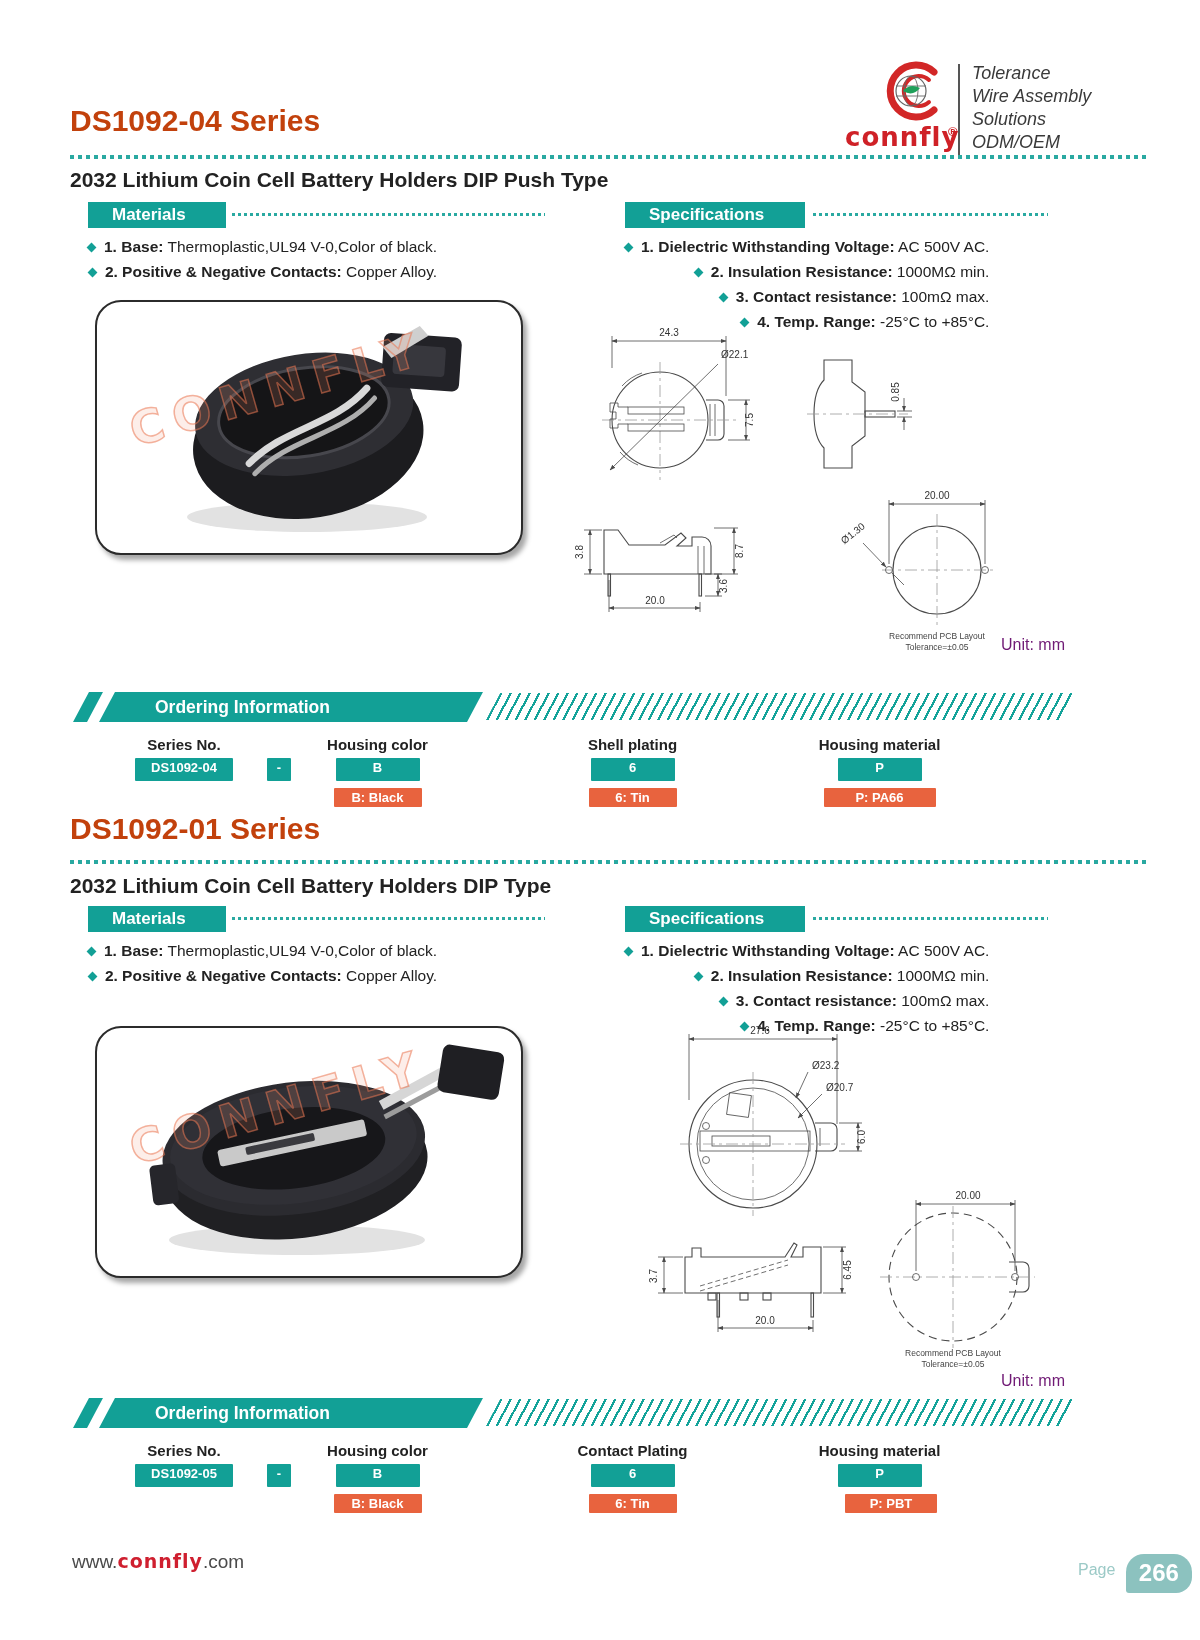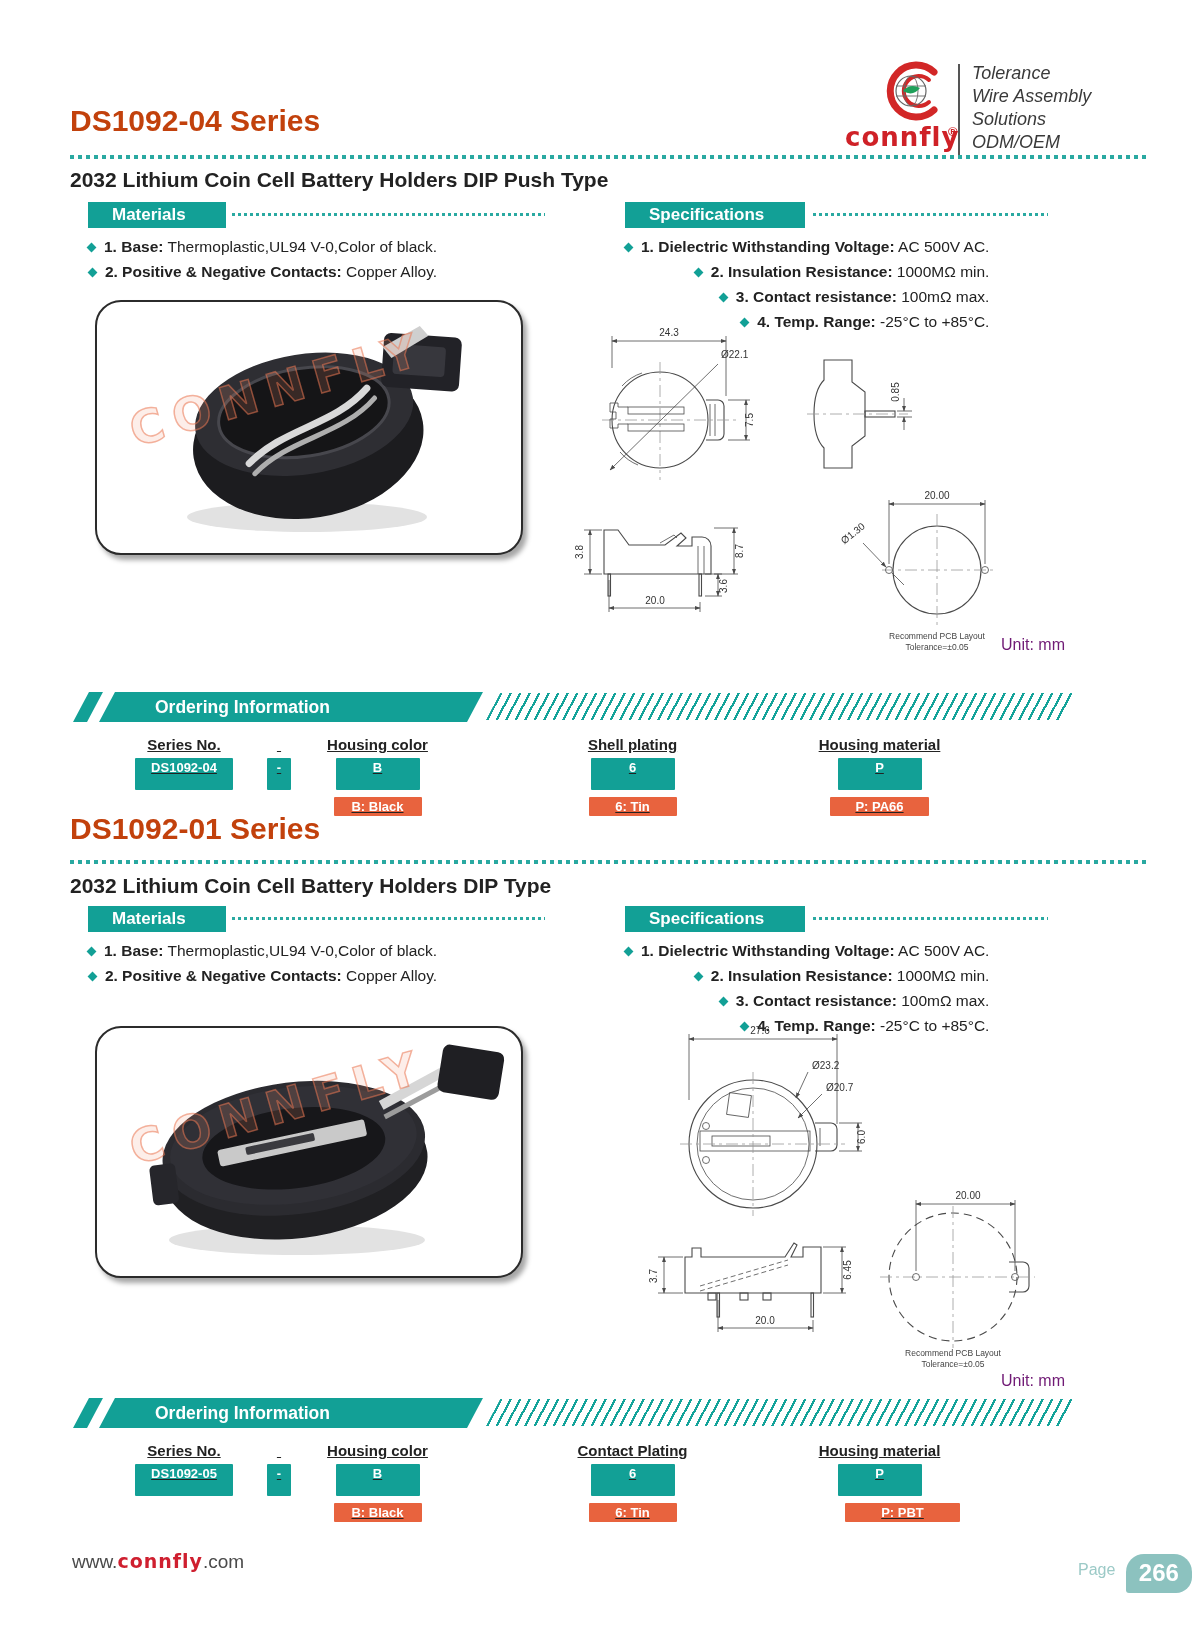--- a/index.html
+++ b/index.html
@@ -47,24 +47,24 @@
   
   .banner{height:30px;}
   .banner .wedge{position:absolute;left:16px;top:0;width:14px;height:30px;background:#12a096;transform:skewX(-28deg);}
   .banner .label{position:absolute;left:42px;top:0;width:368px;height:30px;background:#12a096;transform:skewX(-28deg);}
   .banner .label span{display:block;transform:skewX(28deg);color:#fff;font-weight:bold;
                       font-size:17.5px;line-height:30px;padding-left:48px;}
   .banner .hatch{position:absolute;left:428px;top:1px;width:578px;height:27px;transform:skewX(-28deg);
                  background-image:repeating-linear-gradient(90deg,#14a39a 0 2.5px,transparent 2.5px 9.5px);}
 
   
-  .ocol{position:absolute;text-align:center;text-decoration:underline;}
+  .ocol{position:absolute;text-align:center;}
   .ohead{font-size:15px;font-weight:bold;color:#222;}
   .obox{margin:5px auto 0;background:#12a096;color:#fff;font-weight:bold;font-size:13px;
-        height:32px;line-height:20px;border-radius:1px;}
+        height:23px;line-height:20px;border-radius:1px;}
   .obox.orange{background:#e8633e;margin-top:7px;height:19px;line-height:19px;}
 
   
   .site{font-size:19px;color:#4a4a4a;}
   .site .red{color:#cf1f2f;font-weight:bold;font-family:"DejaVu Sans", sans-serif;letter-spacing:1px;}
   .page-word{color:#9ccac7;font-size:16px;}
   .page-badge{display:inline-block;background:#8cc2bf;color:#fff;font-weight:bold;font-size:24px;
               padding:5px 13px 6px;border-radius:18px 18px 16px 3px;margin-left:6px;}
 
   
@@ -246,21 +246,21 @@
   <div class="obox orange" style="width:88px;">B: Black</div>
 </div>
 <div class="ocol" style="left:570px;top:736px;width:125px;">
   <div class="ohead">Shell plating</div>
   <div class="obox" style="width:84px;">6</div>
   <div class="obox orange" style="width:88px;">6: Tin</div>
 </div>
 <div class="ocol" style="left:812px;top:736px;width:135px;">
   <div class="ohead">Housing material</div>
   <div class="obox" style="width:84px;">P</div>
-  <div class="obox orange" style="width:99px;">P: PA66</div>
+  <div class="obox orange" style="width:112px;">P: PA66</div>
 </div>
 
 <div class="abs series-title" style="left:70px;top:812px;">DS1092-01 Series</div>
 <div class="abs dotline" style="left:70px;top:860px;width:1078px;"></div>
 <div class="abs series-subtitle" style="left:70px;top:874px;">2032 Lithium Coin Cell Battery Holders DIP Type</div>
 
 <div class="abs sec-head" style="left:88px;top:906px;width:114px;">Materials</div>
 <div class="abs dotline-sm" style="left:232px;top:917px;width:313px;"></div>
 <div class="abs blist" style="left:88px;top:940px;">
   <div class="bitem"><span class="diamond"></span><span class="blbl">1. Base:</span><span> Thermoplastic,UL94 V-0,Color of black.</span></div>
@@ -391,21 +391,21 @@
   <div class="obox orange" style="width:88px;">B: Black</div>
 </div>
 <div class="ocol" style="left:570px;top:1442px;width:125px;">
   <div class="ohead">Contact Plating</div>
   <div class="obox" style="width:84px;">6</div>
   <div class="obox orange" style="width:88px;">6: Tin</div>
 </div>
 <div class="ocol" style="left:812px;top:1442px;width:135px;">
   <div class="ohead">Housing material</div>
   <div class="obox" style="width:84px;">P</div>
-  <div class="obox orange" style="width:115px;margin-left:33px;">P: PBT</div>
+  <div class="obox orange" style="width:92px;margin-left:33px;">P: PBT</div>
 </div>
 
 <div class="abs site" style="left:72px;top:1550px;">
   <span>www.</span><span class="red">connfly</span><span>.com</span>
 </div>
 <div class="abs" style="left:1078px;top:1554px;">
   <span class="page-word" style="vertical-align:6px;">Page</span>
   <span class="page-badge">266</span>
 </div>
 

